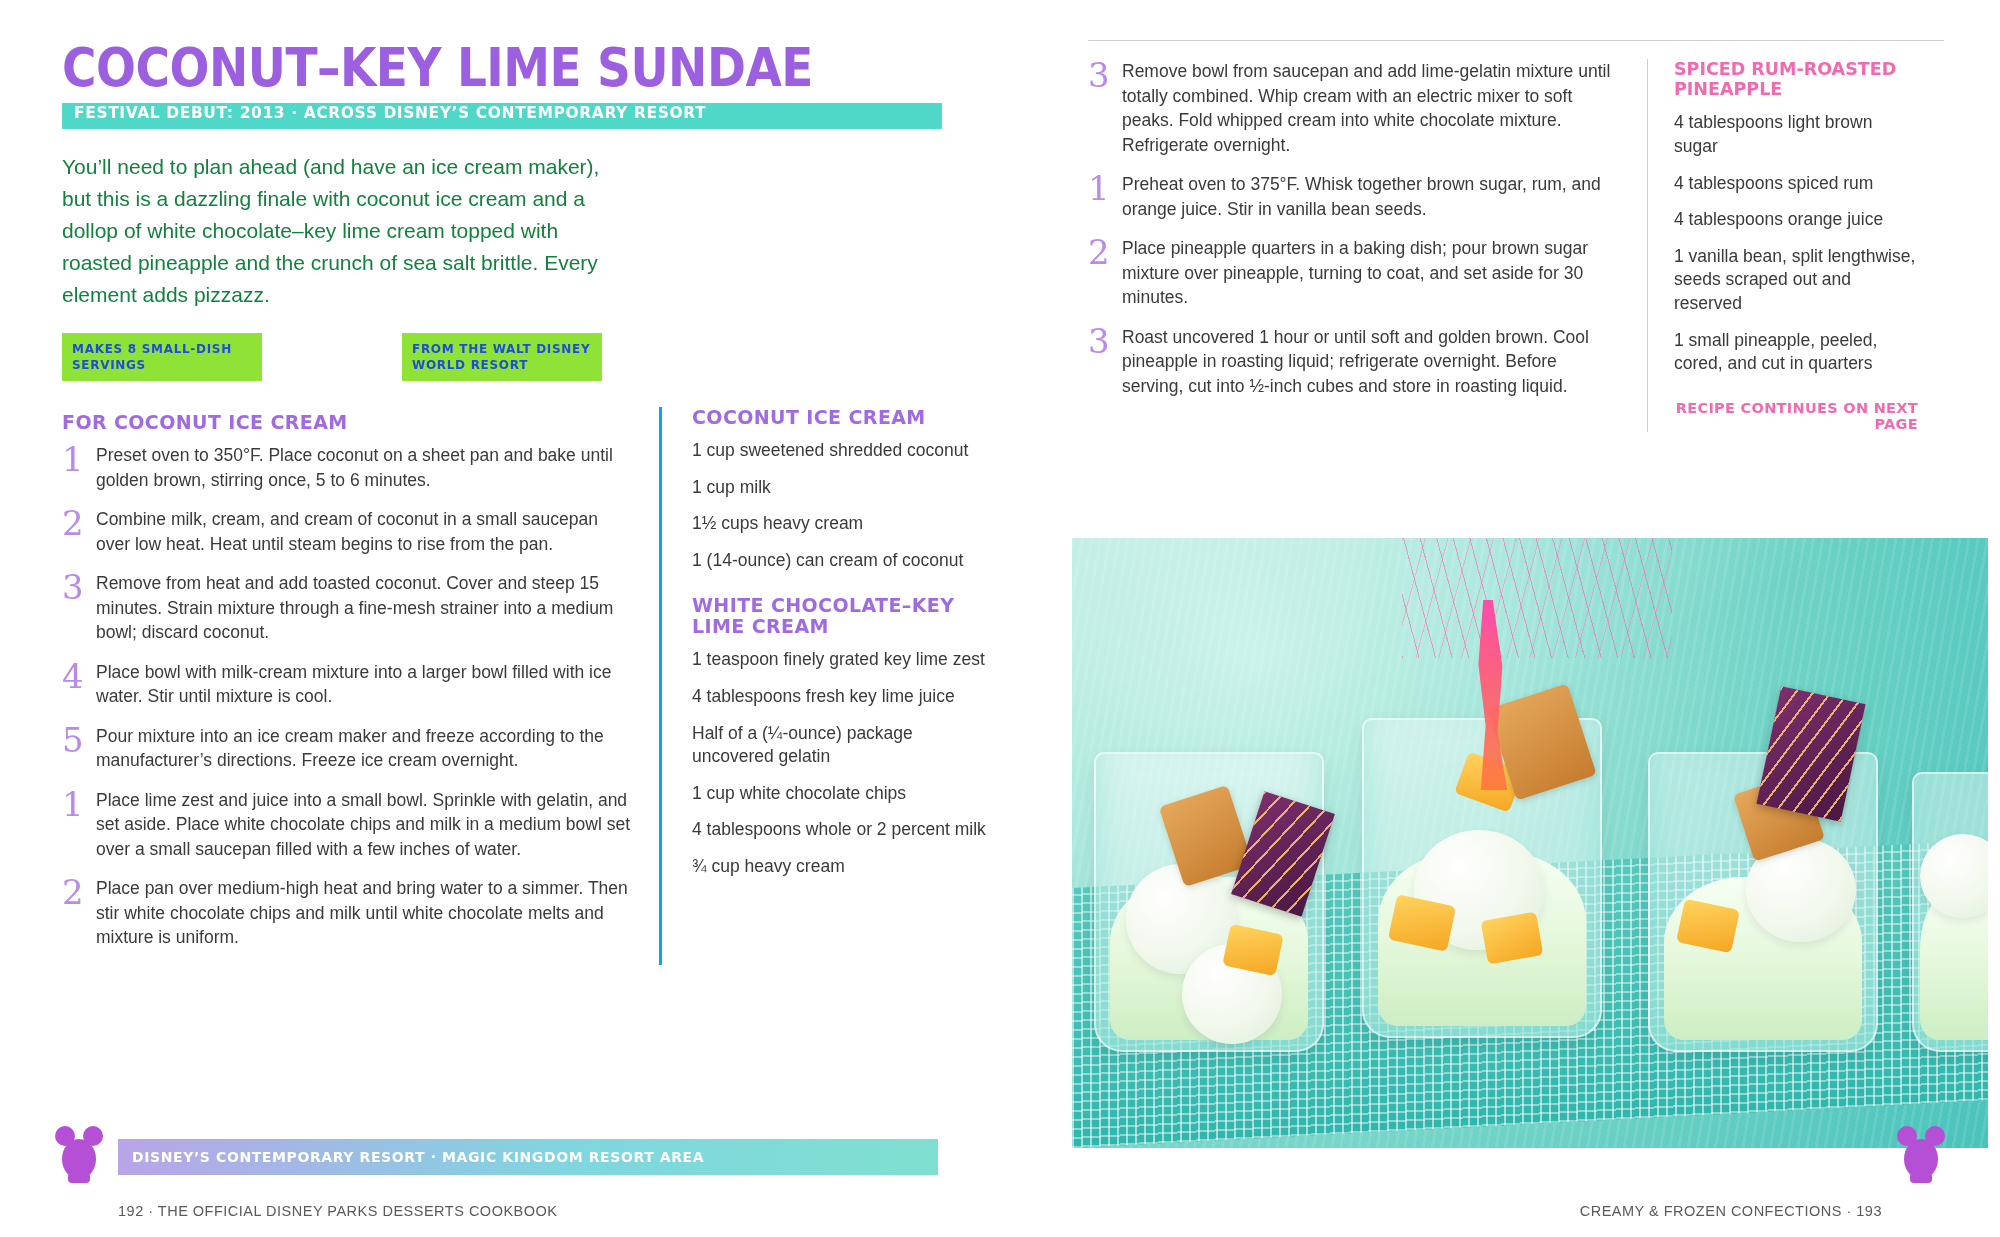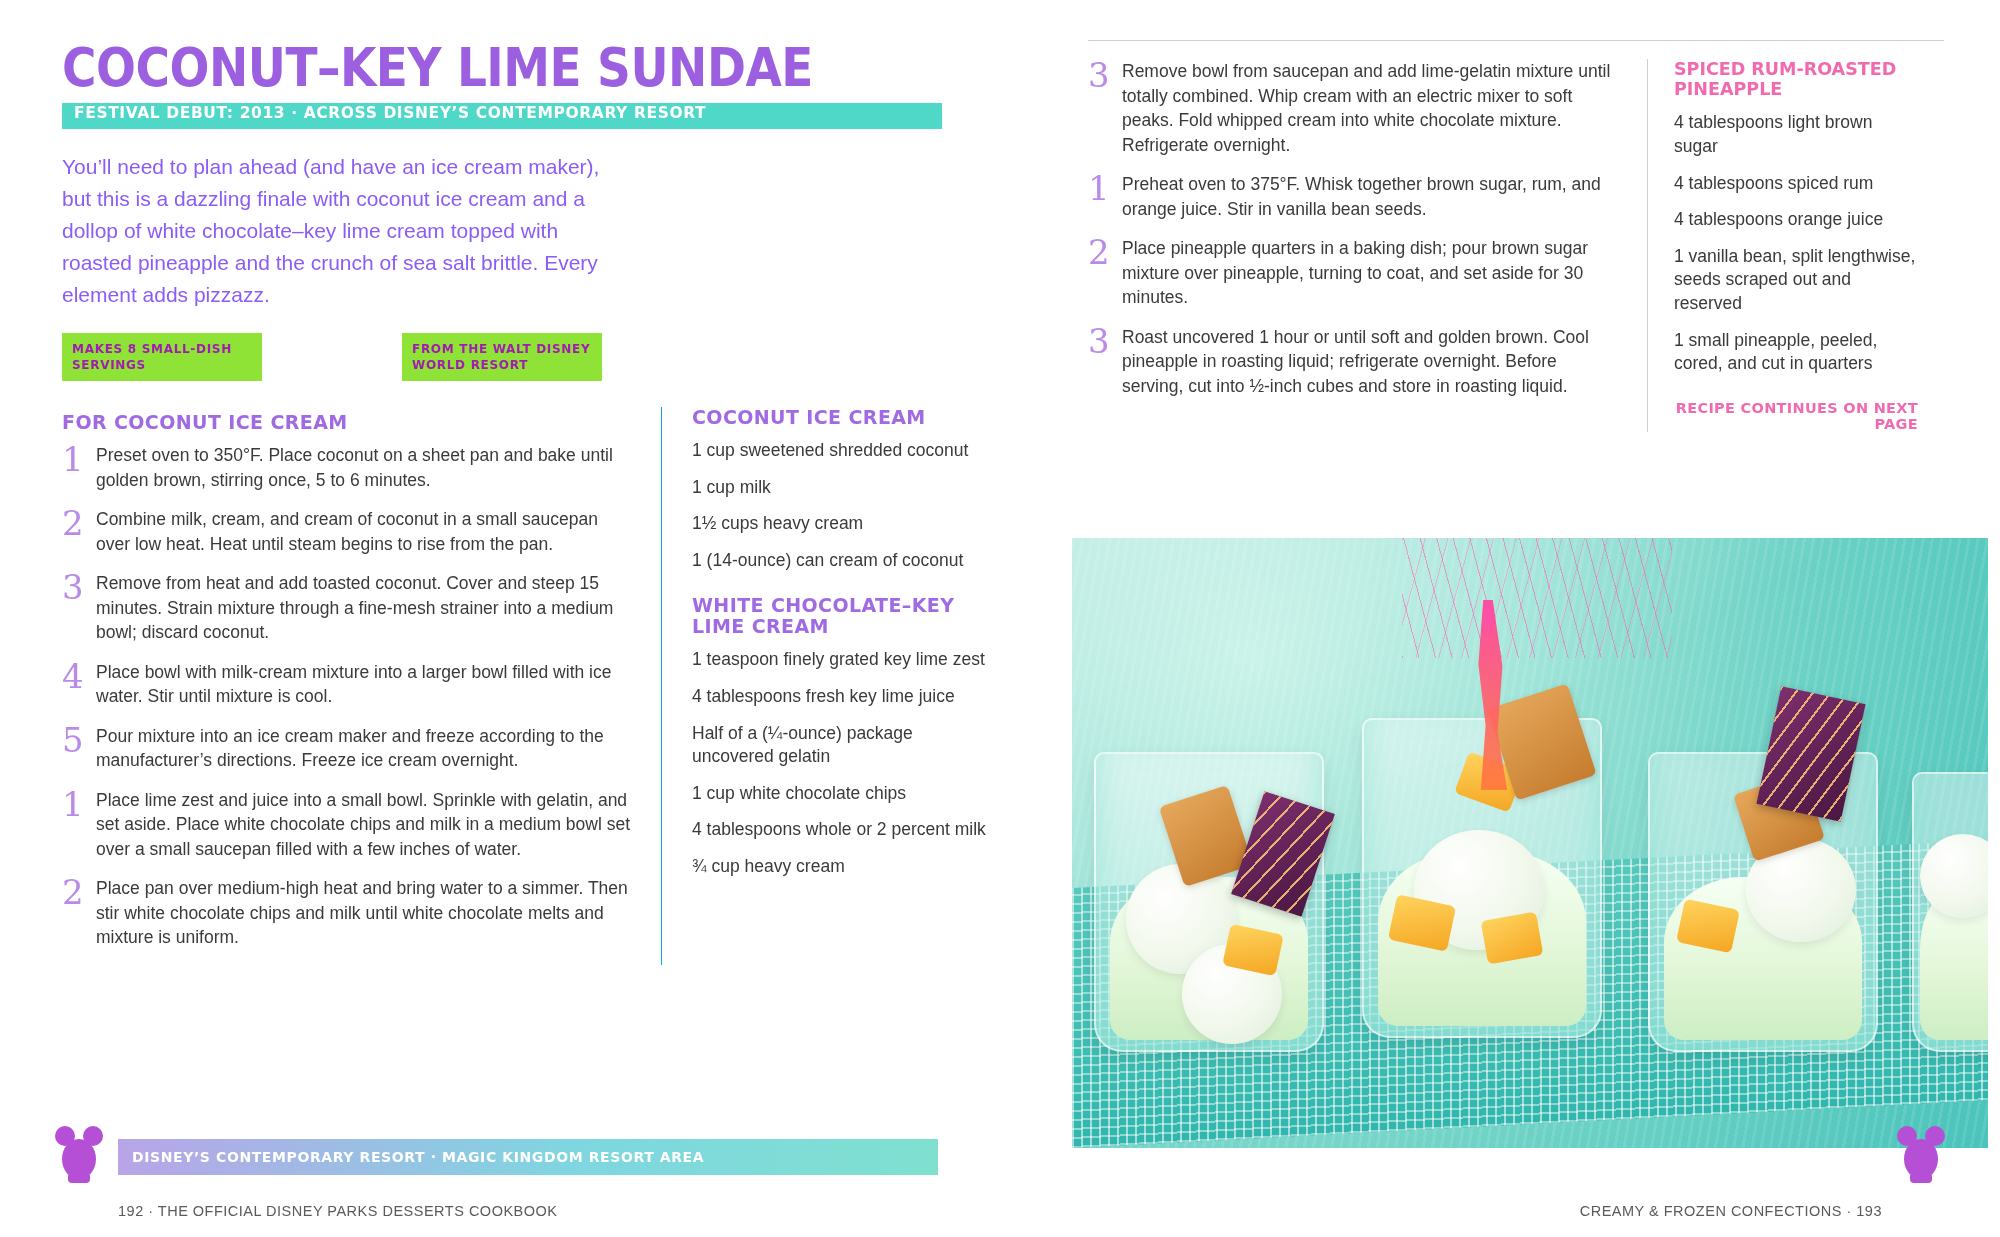--- a/index.html
+++ b/index.html
@@ -35,38 +35,38 @@
     font-weight:bold;
     letter-spacing:0.6px;
     padding:1px 12px 7px 12px;
     width:880px;
     margin-bottom:22px;
     font-family:"DejaVu Sans", sans-serif;
   }
   .intro {
     font-size:21px;
     line-height:1.52;
-    color:#8b5cf6;
+    color:#15803d;
     width:570px;
     margin-bottom:22px;
   }
   .badges { display:flex; gap:140px; width:580px; margin-bottom:26px;}
   .badge {
     background:#8fe337;
-    color:#a21caf;
+    color:#1d4ed8;
     font-weight:bold;
     font-size:12px;
     letter-spacing:0.7px;
     line-height:1.35;
     padding:8px 10px;
     width:200px;
     font-family:"DejaVu Sans", sans-serif;
   }
   .columns { display:flex; }
-  .col-steps { width:600px; padding-right:28px; border-right:1px solid #0ea5e9; }
+  .col-steps { width:600px; padding-right:28px; border-right:3px solid #0ea5e9; }
   .col-ingr { width:330px; padding-left:30px; }
 
   h2.section {
     color:#a06ae2;
     font-family:"DejaVu Sans", sans-serif;
     font-weight:bold;
     font-size:19px;
     letter-spacing:0.4px;
     margin:4px 0 10px 0;
   }

